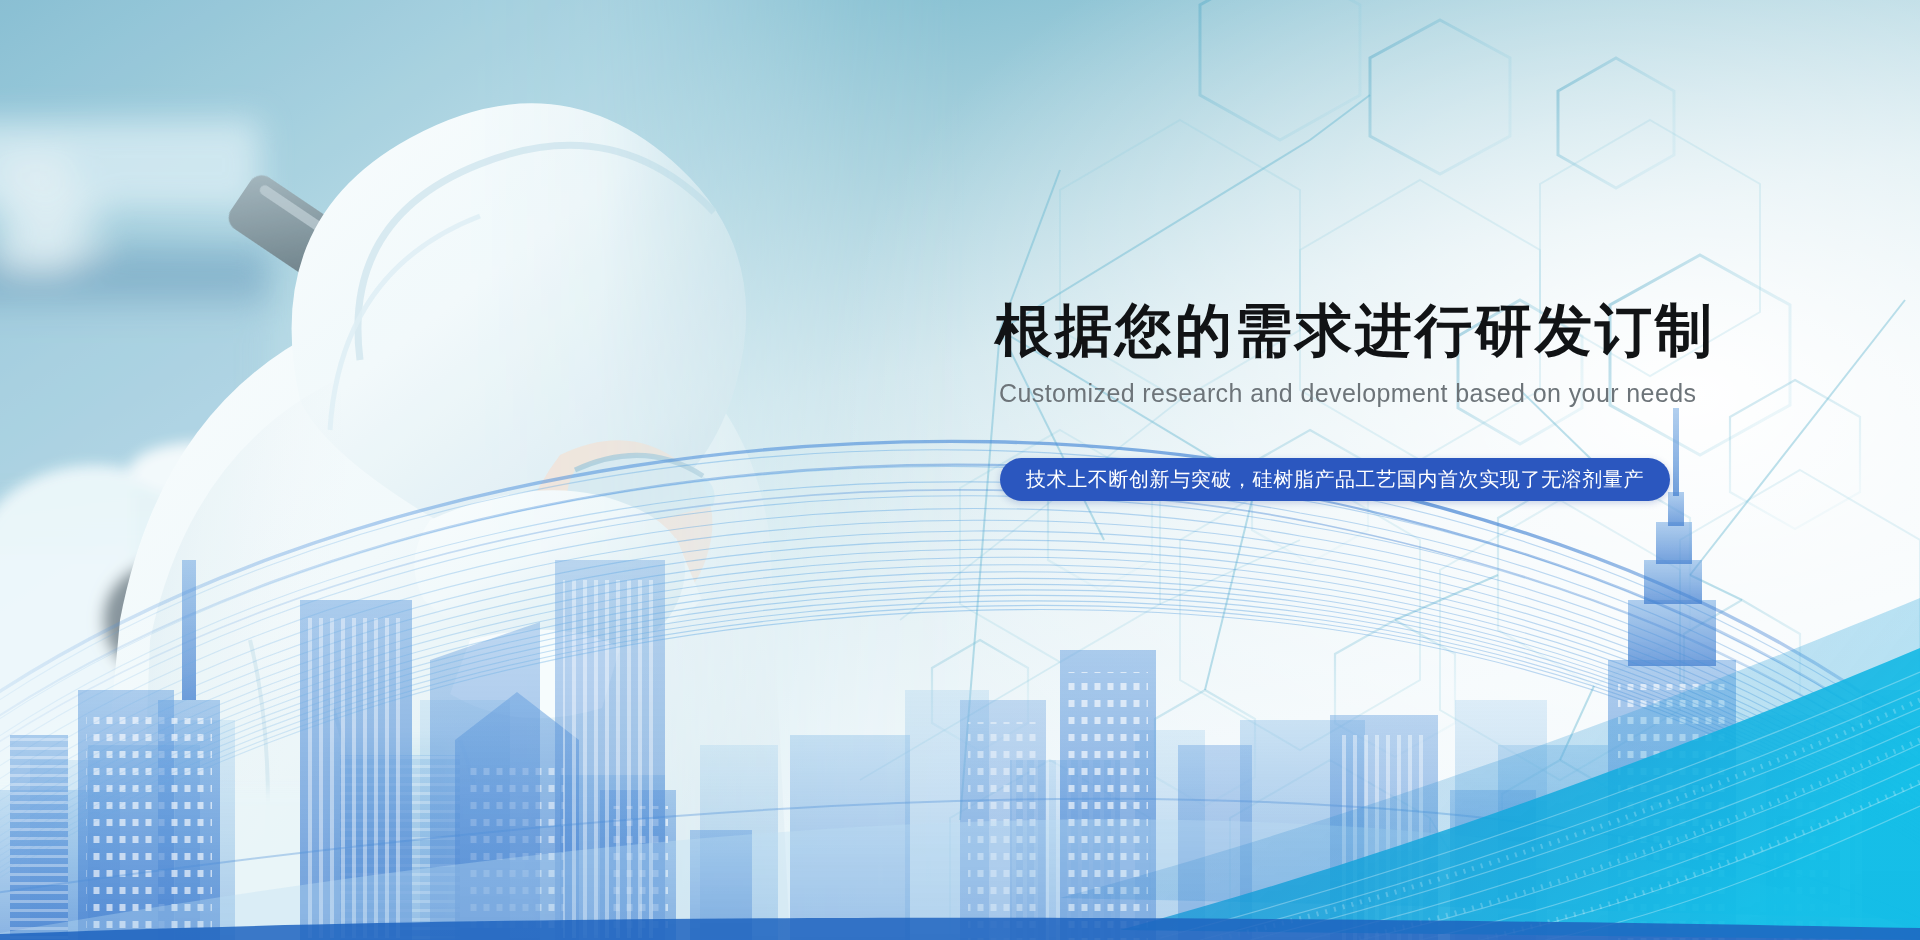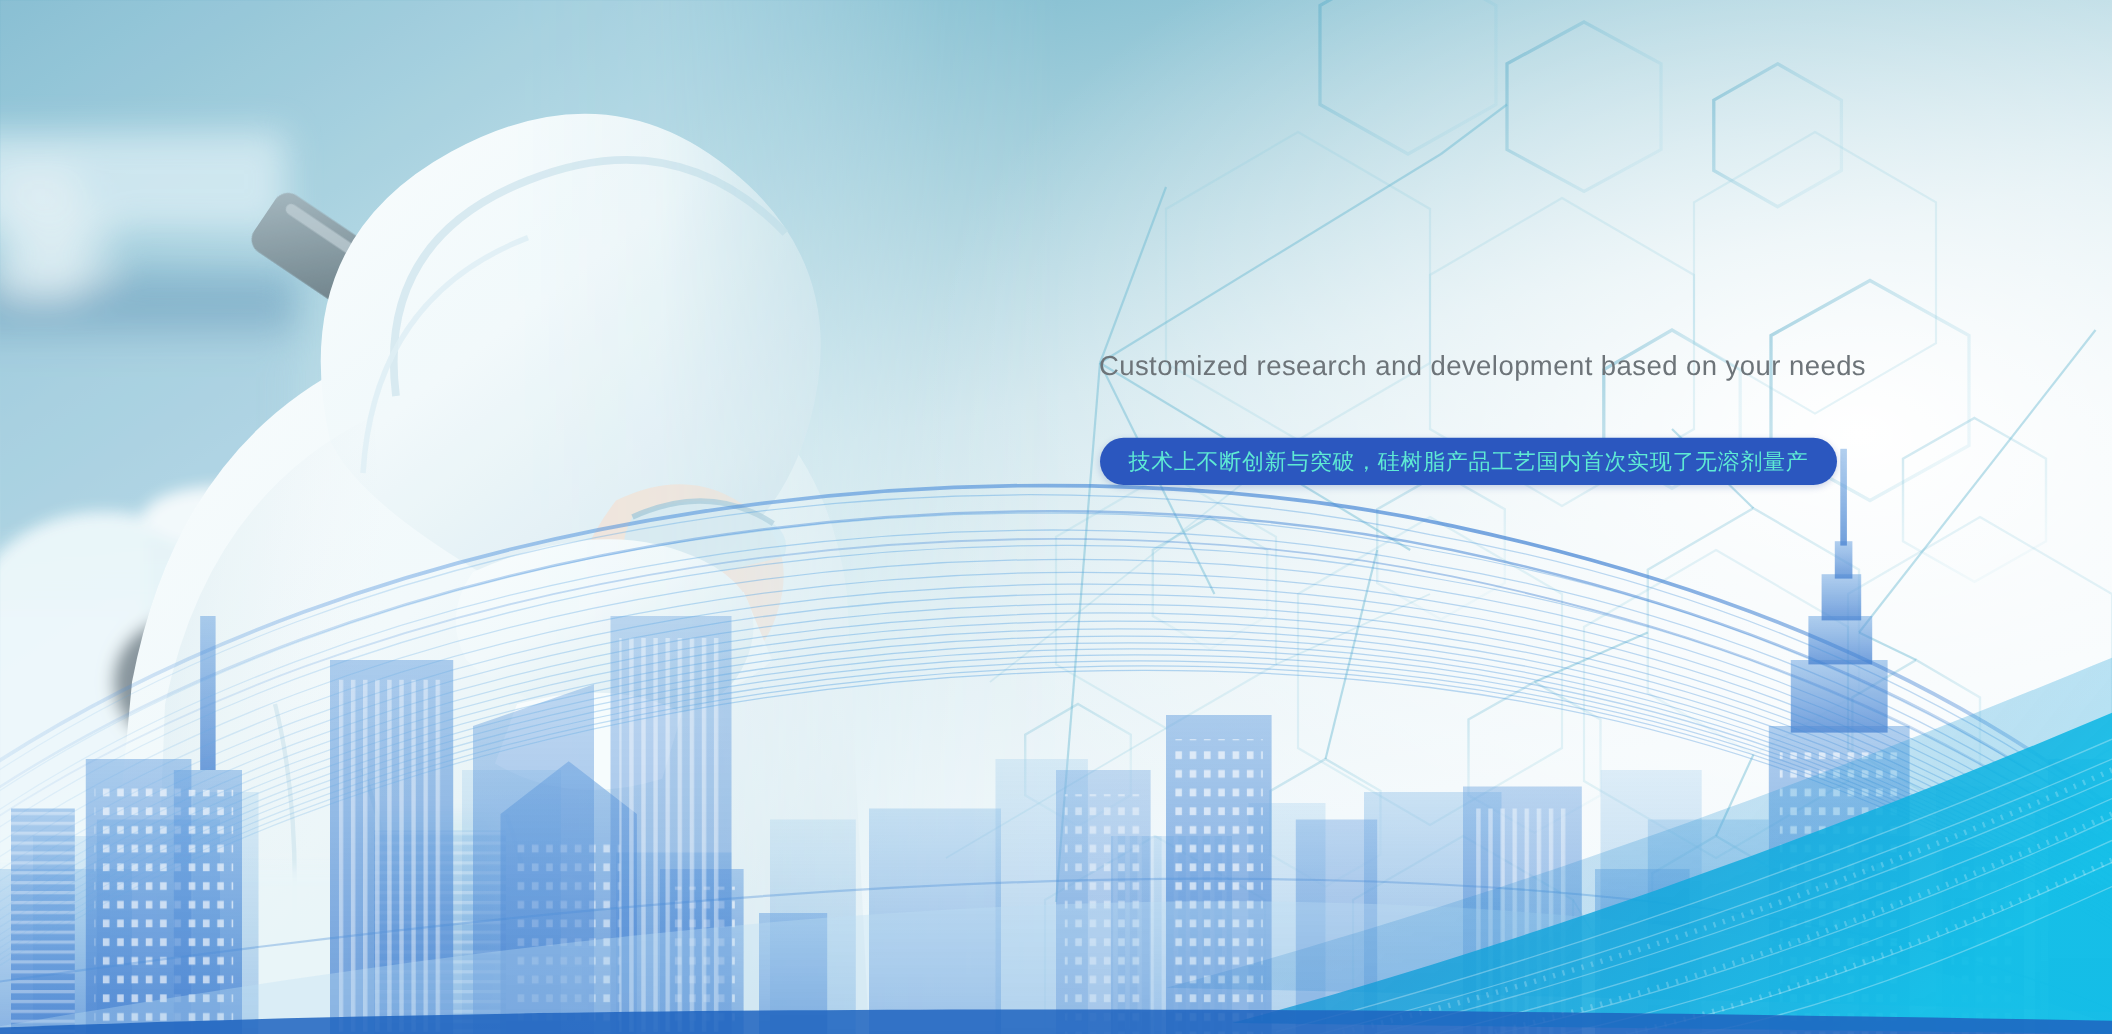--- a/index.html
+++ b/index.html
@@ -59,21 +59,21 @@
     white-space:nowrap;
     font-family:Liberation Sans, sans-serif;
   }
   #badge{
     display:inline-block;
     margin-top:50px;
     margin-left:5px;
     padding:10px 26px 11px;
     border-radius:24px;
     background:#2b57bf;
-    color:#5eead4;
+    color:#ffffff;
     font-size:20px;
     line-height:1.1;
     font-weight:400;
     letter-spacing:.6px;
     white-space:nowrap;
     box-shadow:0 2px 7px rgba(25,60,150,.22);
     font-family:"DejaVu Sans","Liberation Sans",sans-serif;
     cursor:pointer;
     border:none;
   }
@@ -486,17 +486,18 @@
           <path d="M1920 740 C 1788 800, 1572 888, 1352 940"></path>
           <path d="M1920 782 C 1812 830, 1645 902, 1478 940"></path>
         </g>
 
         <path d="M0 934 C 420 918, 980 910, 1920 928 L1920 940 L0 940 Z" fill="#1f64c0" opacity=".85"></path>
       </g>
     </svg>
   </div>
 
   <div id="content">
+    <h1 id="headline">根据您的需求进行研发订制</h1>
     <p id="subtitle">Customized research and development based on your needs</p>
     <div id="badge">技术上不断创新与突破，硅树脂产品工艺国内首次实现了无溶剂量产</div>
   </div>
 
 </div>
 
 </body></html>

